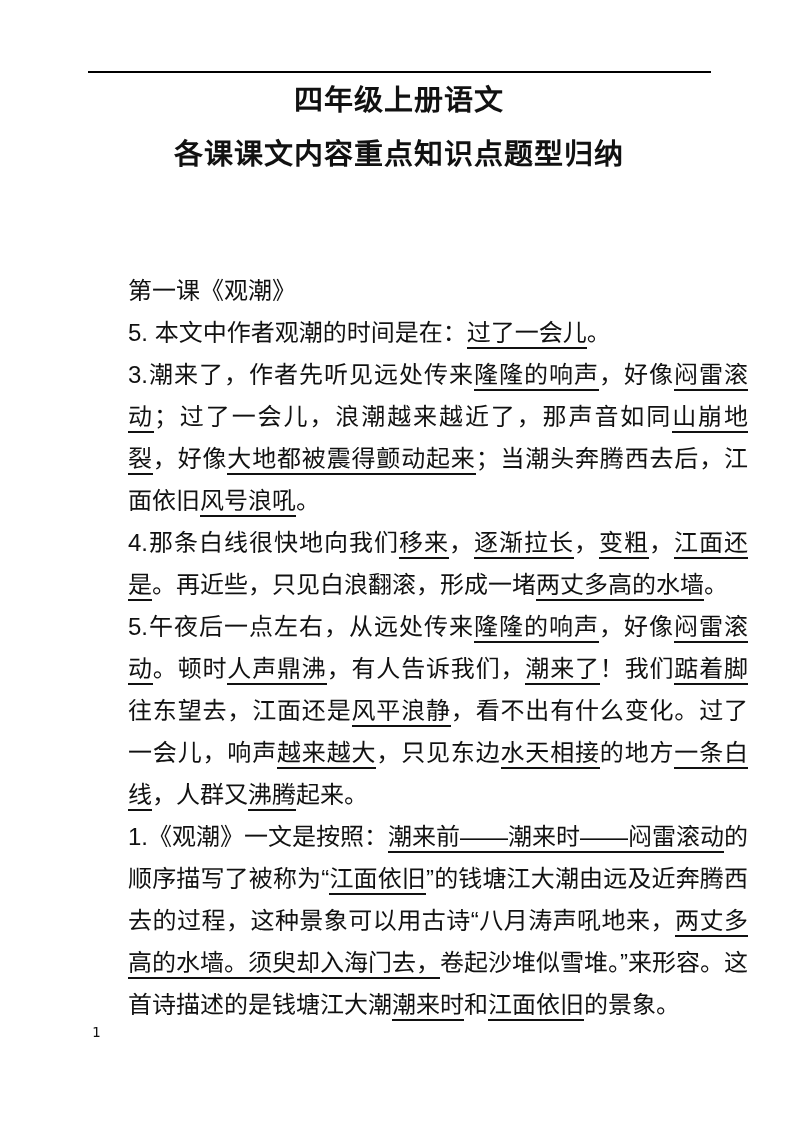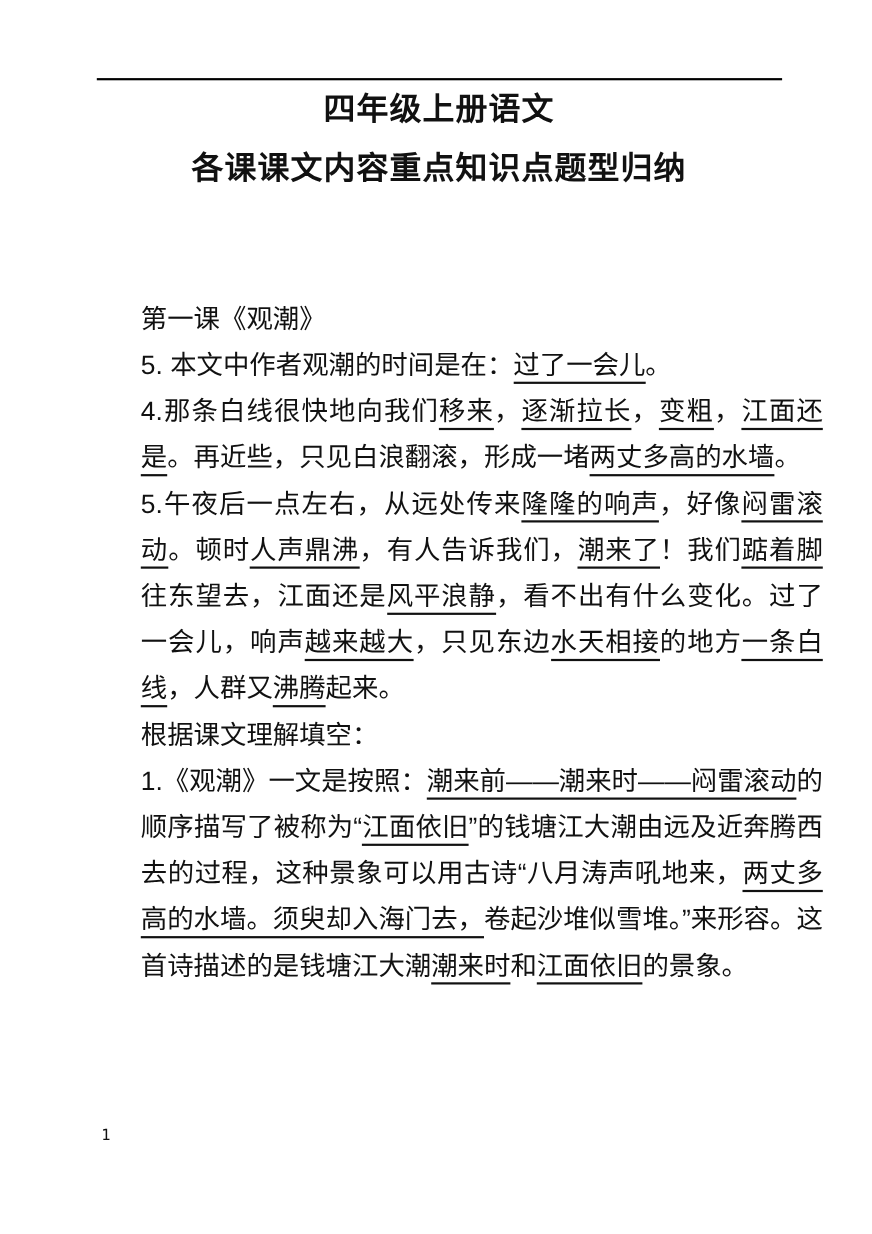--- a/index.html
+++ b/index.html
@@ -65,21 +65,21 @@
   <div class="header-rule"></div>
 
   <div class="title-block">
     <div>四年级上册语文</div>
     <div>各课课文内容重点知识点题型归纳</div>
   </div>
 
   <div class="doc-body">
     <p><span>第一课《观潮》</span></p>
     <p><span>5. 本文中作者观潮的时间是在：</span><span class="u">过了一会儿</span><span>。</span></p>
+    <p><span>3.潮来了，作者先听见远处传来</span><span class="u">隆隆的响声</span><span>，好像</span><span class="u">闷雷滚动</span><span>；过了一会儿，浪潮越来越近了，那声音如同</span><span class="u">山崩地裂</span><span>，好像</span><span class="u">大地都被震得颤动起来</span><span>；当潮头奔腾西去后，江面依旧</span><span class="u">风号浪吼</span><span>。</span></p>
     <p><span>4.那条白线很快地向我们</span><span class="u">移来</span><span>，</span><span class="u">逐渐拉长</span><span>，</span><span class="u">变粗</span><span>，</span><span class="u">江面还是</span><span>。再近些，只见白浪翻滚，形成一堵</span><span class="u">两丈多高的水墙</span><span>。</span></p>
     <p><span>5.午夜后一点左右，从远处传来</span><span class="u">隆隆的响声</span><span>，好像</span><span class="u">闷雷滚动</span><span>。顿时</span><span class="u">人声鼎沸</span><span>，有人告诉我们，</span><span class="u">潮来了</span><span>！我们</span><span class="u">踮着脚</span><span>往东望去，江面还是</span><span class="u">风平浪静</span><span>，看不出有什么变化。过了一会儿，响声</span><span class="u">越来越大</span><span>，只见东边</span><span class="u">水天相接</span><span>的地方</span><span class="u">一条白线</span><span>，人群又</span><span class="u">沸腾</span><span>起来。</span></p>
-    <p><span>根据课文理解填空：</span></p>
     <p><span>1.《观潮》一文是按照：</span><span class="u">潮来前——潮来时——闷雷滚动</span><span>的顺序描写了被称为“</span><span class="u">江面依旧</span><span>”的钱塘江大潮由远及近奔腾西去的过程，这种景象可以用古诗“八月涛声吼地来，</span><span class="u">两丈多高的水墙。须臾却入海门去，</span><span>卷起沙堆似雪堆。”来形容。这首诗描述的是钱塘江大潮</span><span class="u">潮来时</span><span>和</span><span class="u">江面依旧</span><span>的景象。</span></p>
   </div>
 
   <div class="page-number">1</div>
 
 </div>
 
 </body></html>

